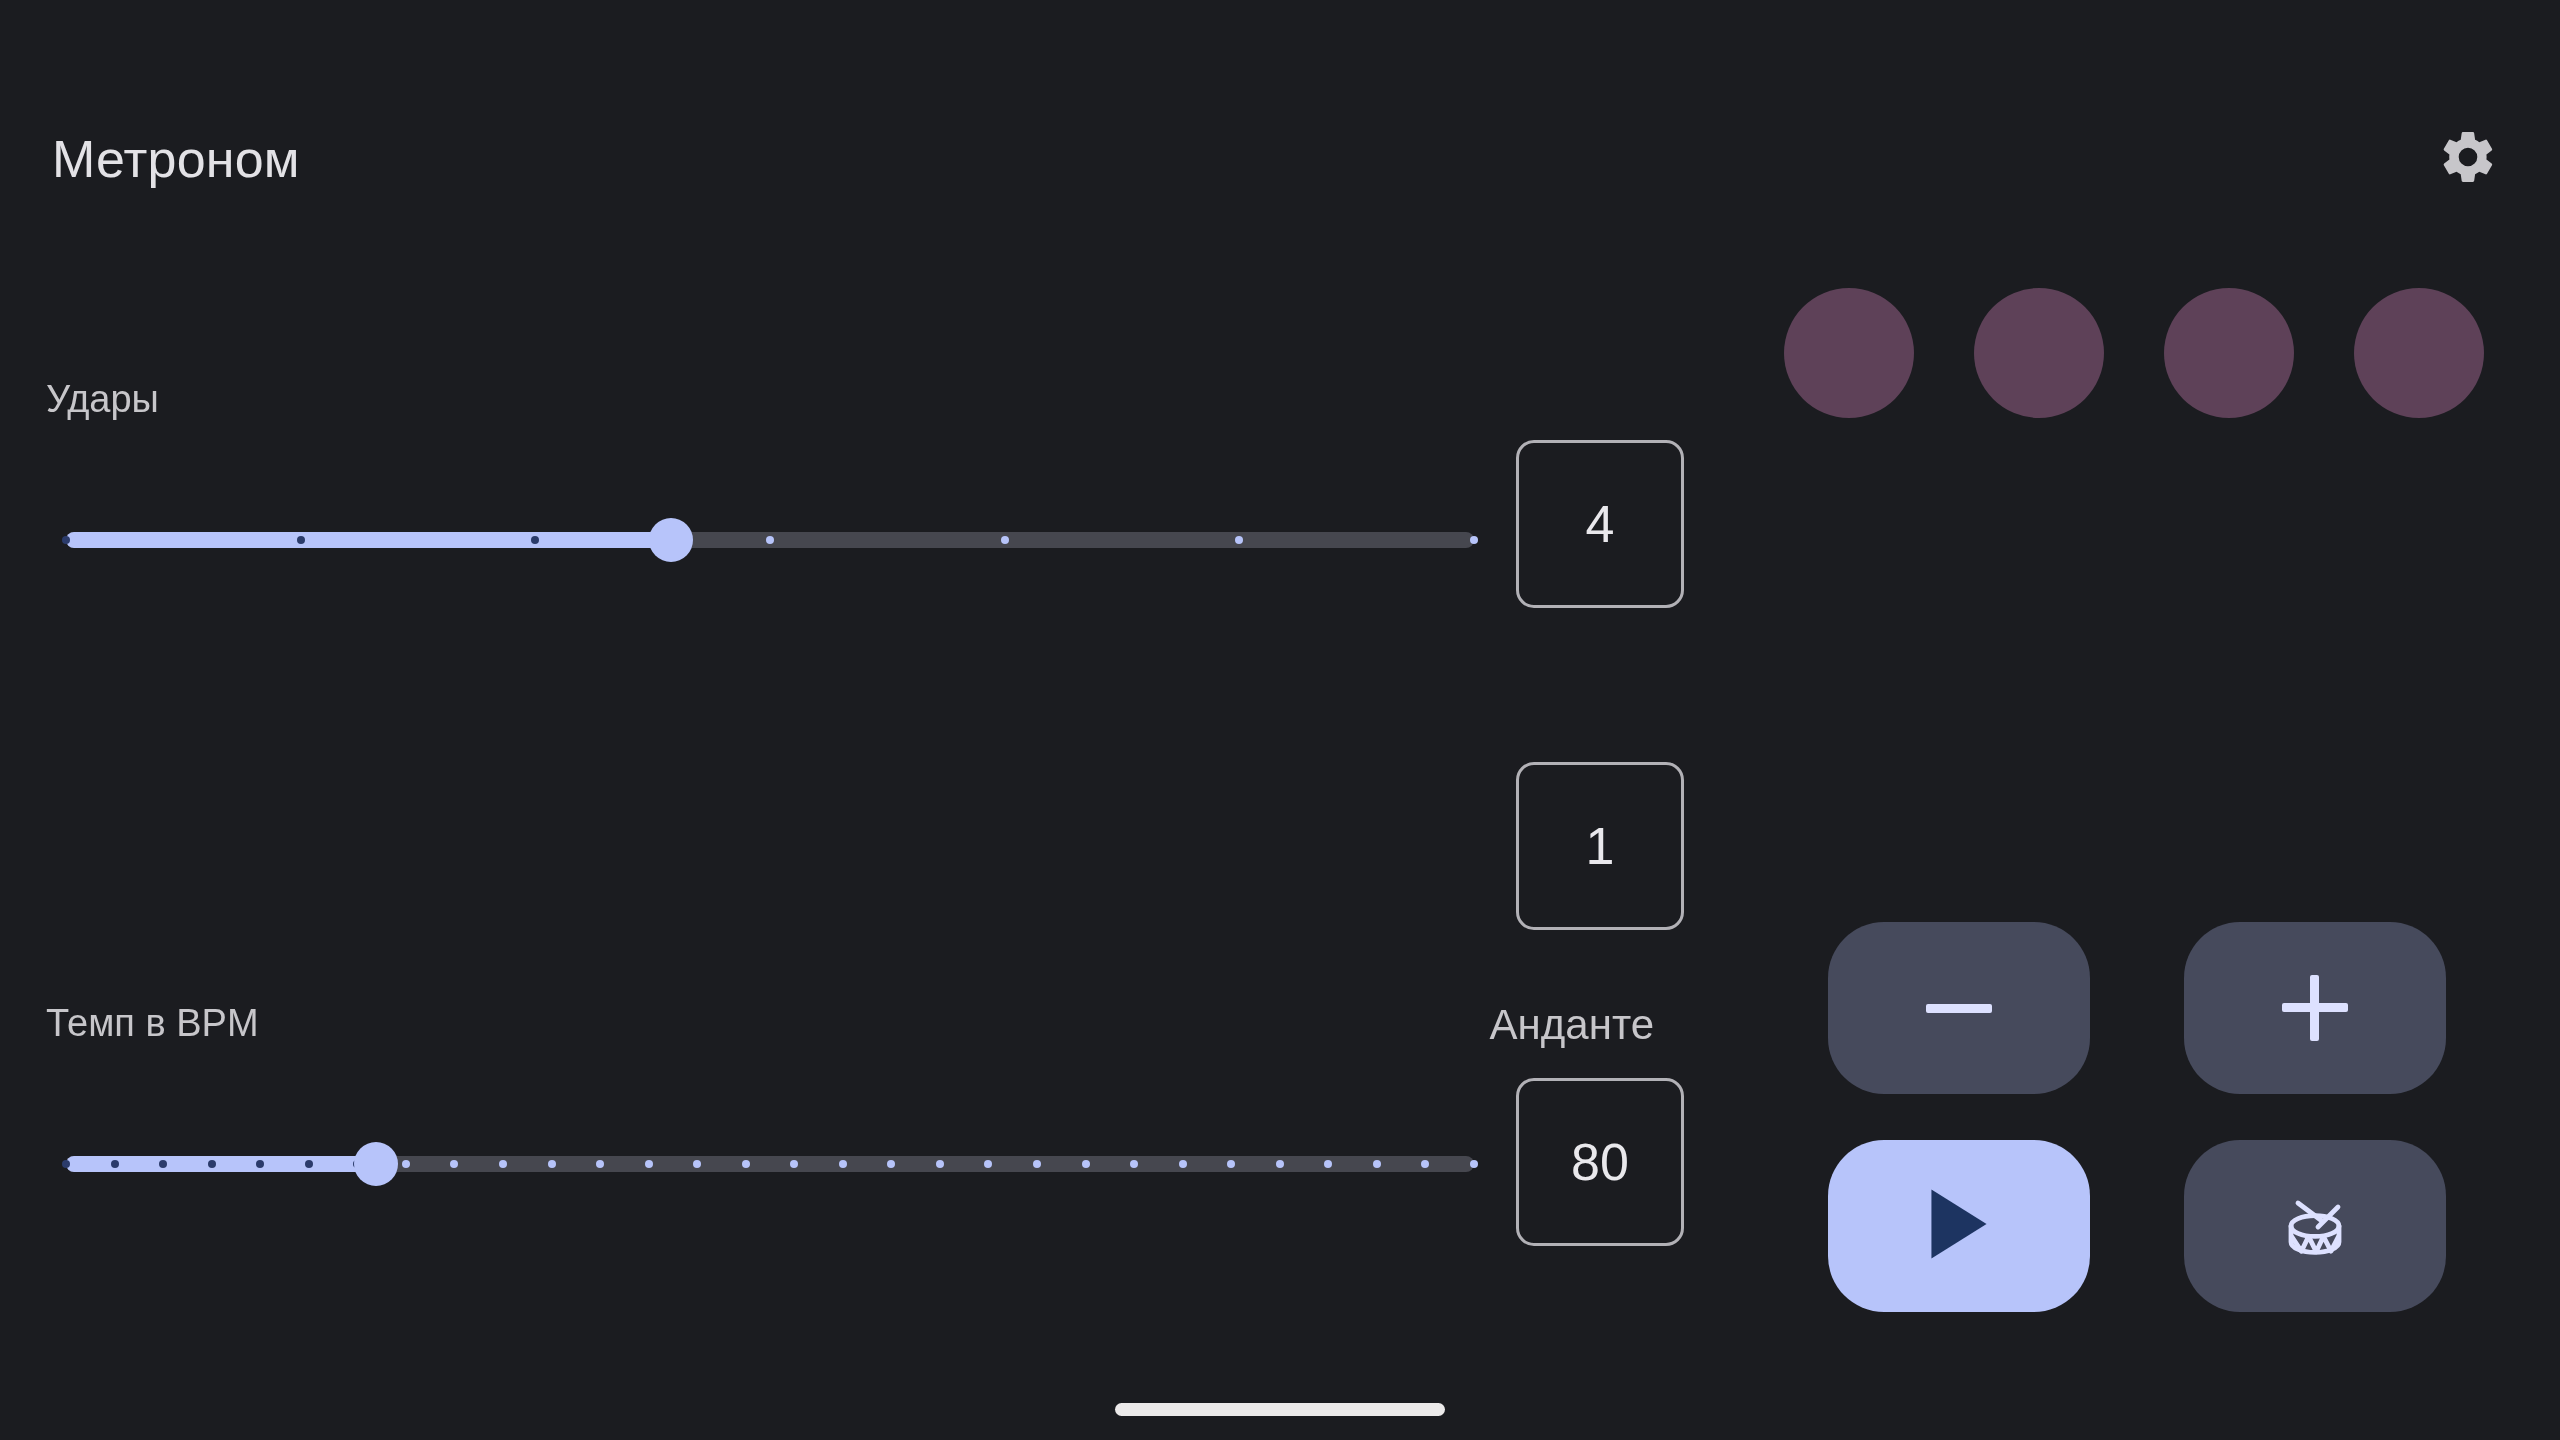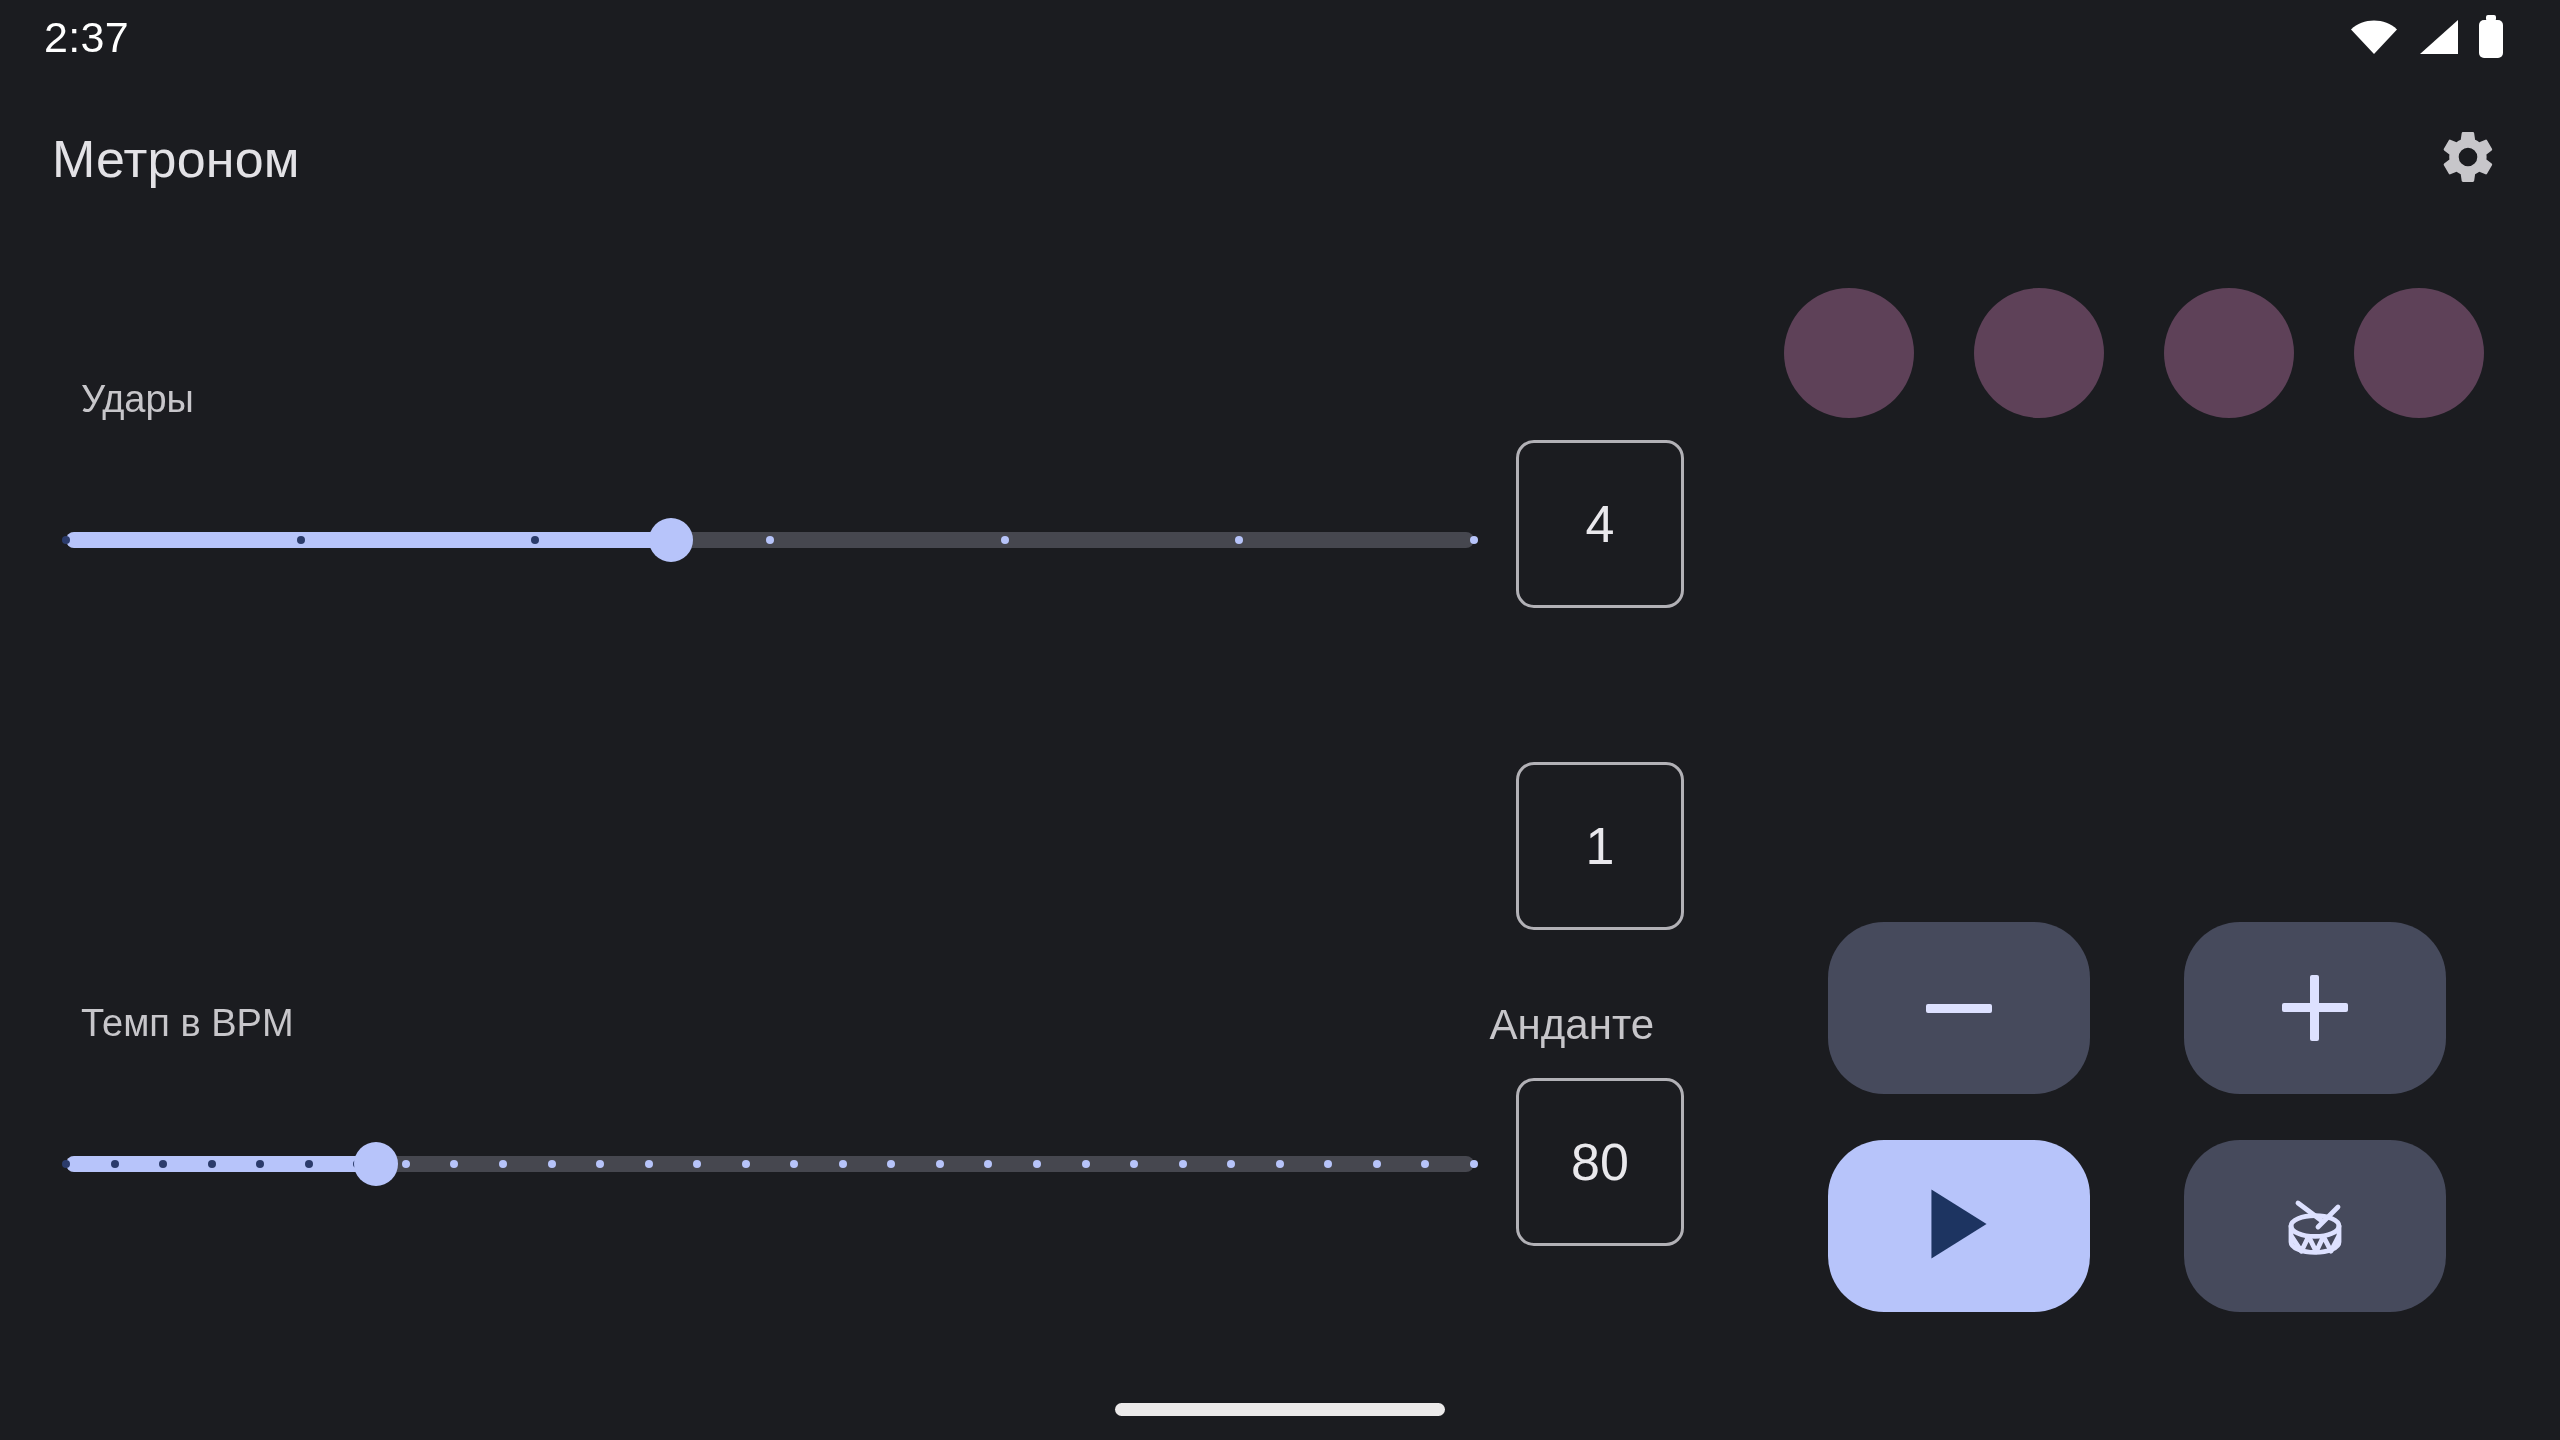--- a/index.html
+++ b/index.html
@@ -39,21 +39,21 @@
   }
   .beat-dot{ width:130px; height:130px; border-radius:50%; background:#5e4158; }
 
   .ctrl-group{ position:absolute; left:0; width:1700px; }
   .g-beats{ top:380px; }
   .g-subdiv{ top:702px; }
   .g-tempo{ top:1004px; }
 
   .ctrl-head{
     position:relative; height:60px; padding:0 46px;
-    display:flex; align-items:flex-start; justify-content:space-between;margin-left:35px;
+    display:flex; align-items:flex-start; justify-content:space-between;
   }
   .ctrl-label{ color:#c7c6ca; font-size:38px; line-height:1; }
   .tempo-name{ color:#c7c6ca; font-size:42px; line-height:1; }
 
   .slider-row{ position:relative; margin-top:40px; height:120px; }
 
   .value-box{
     position:absolute; left:1516px; width:168px; height:168px;
     border:3px solid #b2b1b6; border-radius:18px;
     display:flex; align-items:center; justify-content:center;
@@ -106,41 +106,20 @@
   .nav-pill{
     position:absolute; bottom:24px; left:50%; transform:translateX(-50%);
     width:330px; height:13px; border-radius:7px; background:#eceaea;
   }
 </style>
 </head>
 <body>
 
 <div class="screen">
 
-  <div class="statusbar">
-    <div class="status-time">2:37</div>
-    <div class="status-icons">
-      <span>
-        <svg width="48" height="36" viewBox="0 0 24 18">
-          <path d="M12 17.5 L0.5 5.2 C3.6 2.3 7.6 0.8 12 0.8 C16.4 0.8 20.4 2.3 23.5 5.2 Z" fill="#ffffff"></path>
-        </svg>
-      </span>
-      <span>
-        <svg width="44" height="38" viewBox="0 0 22 19">
-          <path d="M21 1 L21 18 L2 18 Z" fill="#ffffff"></path>
-        </svg>
-      </span>
-      <span>
-        <svg width="26" height="44" viewBox="0 0 13 22">
-          <rect x="4" y="0" width="5" height="3" rx="1" fill="#ffffff"></rect>
-          <rect x="0.5" y="2.5" width="12" height="19" rx="2.5" fill="#ffffff"></rect>
-        </svg>
-      </span>
-    </div>
-  </div>
 
   <div class="appbar">
     <div class="app-title">Метроном</div>
     <div class="gear-btn">
       <span>
         <svg width="62" height="62" viewBox="0 0 24 24">
           <path fill="#c7c6ca" d="M19.14 12.94a7.07 7.07 0 0 0 0-1.88l2.03-1.58a.5.5 0 0 0 .12-.64l-1.92-3.32a.5.5 0 0 0-.6-.22l-2.39.96a7.2 7.2 0 0 0-1.63-.94l-.36-2.54a.5.5 0 0 0-.5-.42h-3.84a.5.5 0 0 0-.5.42l-.36 2.54c-.59.24-1.13.56-1.63.94l-2.39-.96a.5.5 0 0 0-.6.22L2.65 8.84a.5.5 0 0 0 .12.64l2.03 1.58a7.07 7.07 0 0 0 0 1.88l-2.03 1.58a.5.5 0 0 0-.12.64l1.92 3.32c.13.22.39.3.6.22l2.39-.96c.5.38 1.04.7 1.63.94l.36 2.54c.04.24.25.42.5.42h3.84c.25 0 .46-.18.5-.42l.36-2.54c.59-.24 1.13-.56 1.63-.94l2.39.96c.22.08.47 0 .6-.22l1.92-3.32a.5.5 0 0 0-.12-.64ZM12 15.6A3.6 3.6 0 1 1 12 8.4a3.6 3.6 0 0 1 0 7.2Z"></path>
         </svg>
       </span>
     </div>

